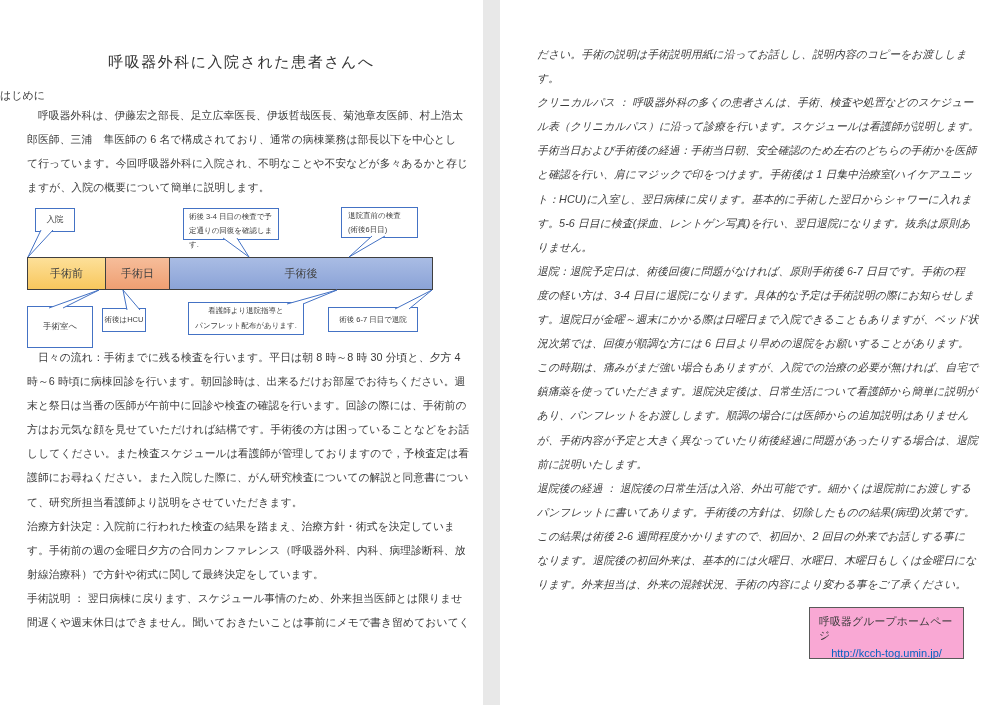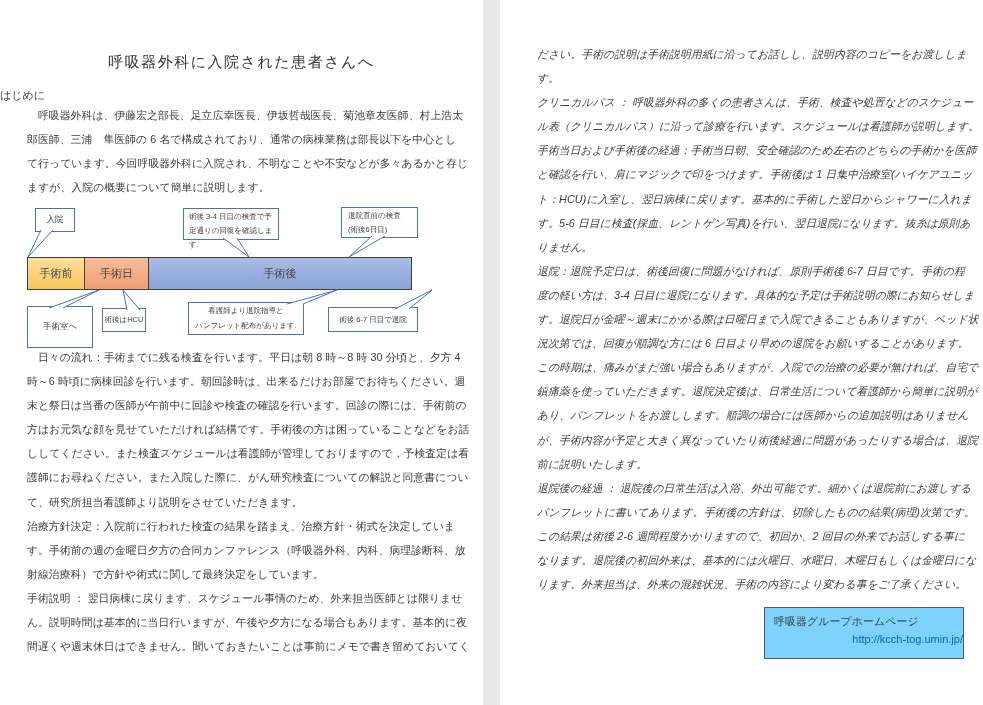--- a/index.html
+++ b/index.html
@@ -36,45 +36,45 @@
   .bar{
     position:absolute;left:0;top:56px;width:406px;height:33px;
     display:flex;box-sizing:border-box;
   }
   .seg{
     box-sizing:border-box;border:1px solid #3f3f3f;
     display:flex;align-items:center;justify-content:center;
     font-size:11px;color:#404040;
   }
   .seg+.seg{border-left:none;}
-  .seg-pre{width:58px;background:linear-gradient(180deg,#fde099,#f8c75d);}
+  .seg-pre{width:79px;background:linear-gradient(180deg,#fde099,#f8c75d);}
   .seg-day{width:64px;background:linear-gradient(180deg,#f6bd9a,#ef9f72);}
   .seg-post{width:263px;background:linear-gradient(180deg,#a9bce4,#8ba3d7);}
   .callout{
     position:absolute;box-sizing:border-box;background:#fff;
     border:1px solid #4472c4;color:#404040;
     white-space:pre-line;
   }
   .co-center{display:flex;align-items:center;justify-content:center;text-align:center;}
   .co-admission{left:8px;top:7px;width:40px;height:24px;font-size:8.5px;}
   .co-check34{left:156px;top:7px;width:96px;height:32px;font-size:7.5px;line-height:1.85;padding:1px 0 0 5px;}
   .co-predischarge{left:314px;top:6px;width:77px;height:31px;font-size:7.5px;line-height:1.85;padding:1px 0 0 6px;}
   .co-toor{left:0;top:105px;width:66px;height:42px;font-size:8.5px;}
   .co-hcu{left:75px;top:107px;width:44px;height:24px;font-size:7.5px;}
   .co-nurse{left:161px;top:101px;width:116px;height:33px;font-size:7.5px;line-height:1.9;}
   .co-d67{left:301px;top:106px;width:90px;height:25px;font-size:7.5px;}
   .tails{position:absolute;left:0;top:0;width:406px;height:142px;pointer-events:none;}
 
   
   .homebox{
-    position:absolute;top:607px;right:19px;width:200px;height:52px;
-    box-sizing:border-box;border:1px solid #595959;background:#7dd3fc;
+    position:absolute;top:607px;right:19px;width:155px;height:52px;
+    box-sizing:border-box;border:1px solid #595959;background:#f9a8d4;
   }
   .homebox-label{font-size:10.8px;color:#3b3b3b;margin:7px 0 0 9px;letter-spacing:0.2px;}
-  .homebox-url{font-size:11px;color:#0563c1;text-align:right;margin-top:4px;}
+  .homebox-url{font-size:11px;color:#0563c1;text-align:center;margin-top:4px;}
 </style>
 </head>
 <body>
 
 <div class="doc">
 
   <div class="page page-left">
     <div class="title">呼吸器外科に入院された患者さんへ</div>
     <div class="subtitle">はじめに</div>
 
@@ -119,21 +119,20 @@
         <div class="line">時～6 時頃に病棟回診を行います。朝回診時は、出来るだけお部屋でお待ちください。週</div>
         <div class="line">末と祭日は当番の医師が午前中に回診や検査の確認を行います。回診の際には、手術前の</div>
         <div class="line">方はお元気な顔を見せていただければ結構です。手術後の方は困っていることなどをお話</div>
         <div class="line">ししてください。また検査スケジュールは看護師が管理しておりますので，予検査定は看</div>
         <div class="line">護師にお尋ねください。また入院した際に、がん研究検査についての解説と同意書につい</div>
         <div class="line">て、研究所担当看護師より説明をさせていただきます。</div>
         <div class="line">治療方針決定：入院前に行われた検査の結果を踏まえ、治療方針・術式を決定していま</div>
         <div class="line">す。手術前の週の金曜日夕方の合同カンファレンス（呼吸器外科、内科、病理診断科、放</div>
         <div class="line">射線治療科）で方針や術式に関して最終決定をしています。</div>
         <div class="line">手術説明 ： 翌日病棟に戻ります、スケジュール事情のため、外来担当医師とは限りませ</div>
-        <div class="line">ん。説明時間は基本的に当日行いますが、午後や夕方になる場合もあります。基本的に夜</div>
         <div class="line">間遅くや週末休日はできません。聞いておきたいことは事前にメモで書き留めておいてく</div>
       </div>
   </div>
 
   <div class="divider"></div>
 
   <div class="page page-right">
     <div class="textblock body2">
         <div class="line">ださい。手術の説明は手術説明用紙に沿ってお話しし、説明内容のコピーをお渡ししま</div>
         <div class="line">す。</div>

